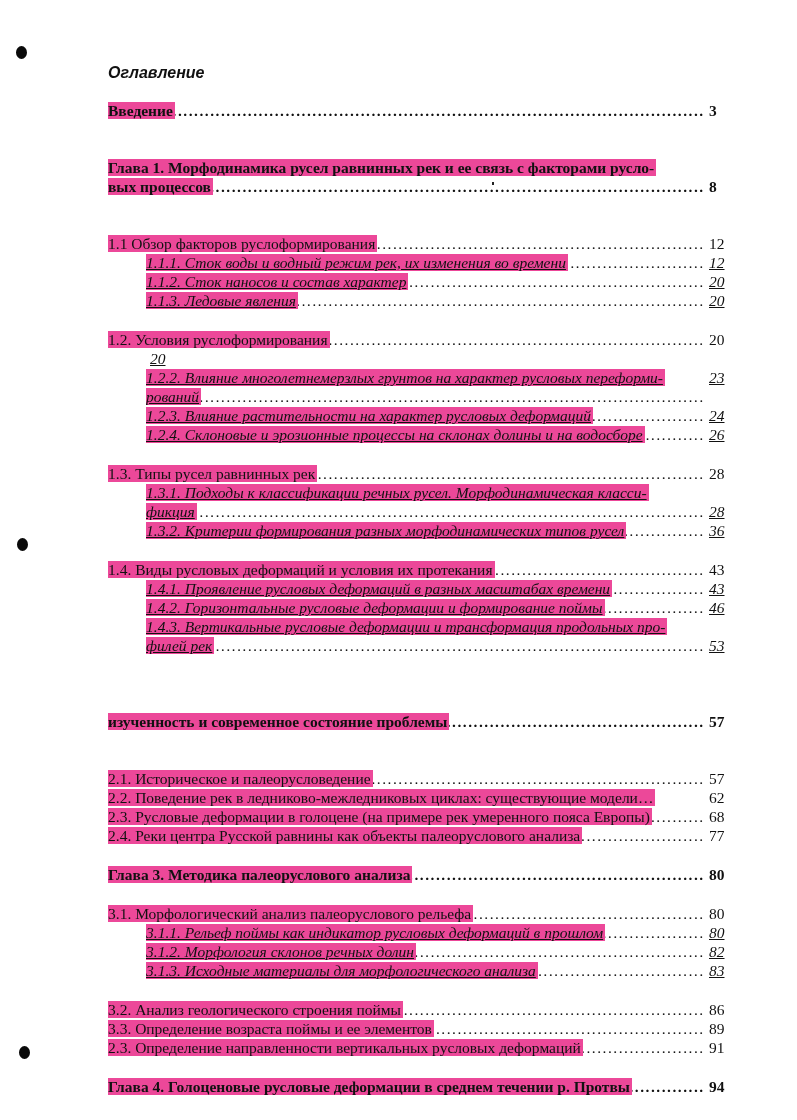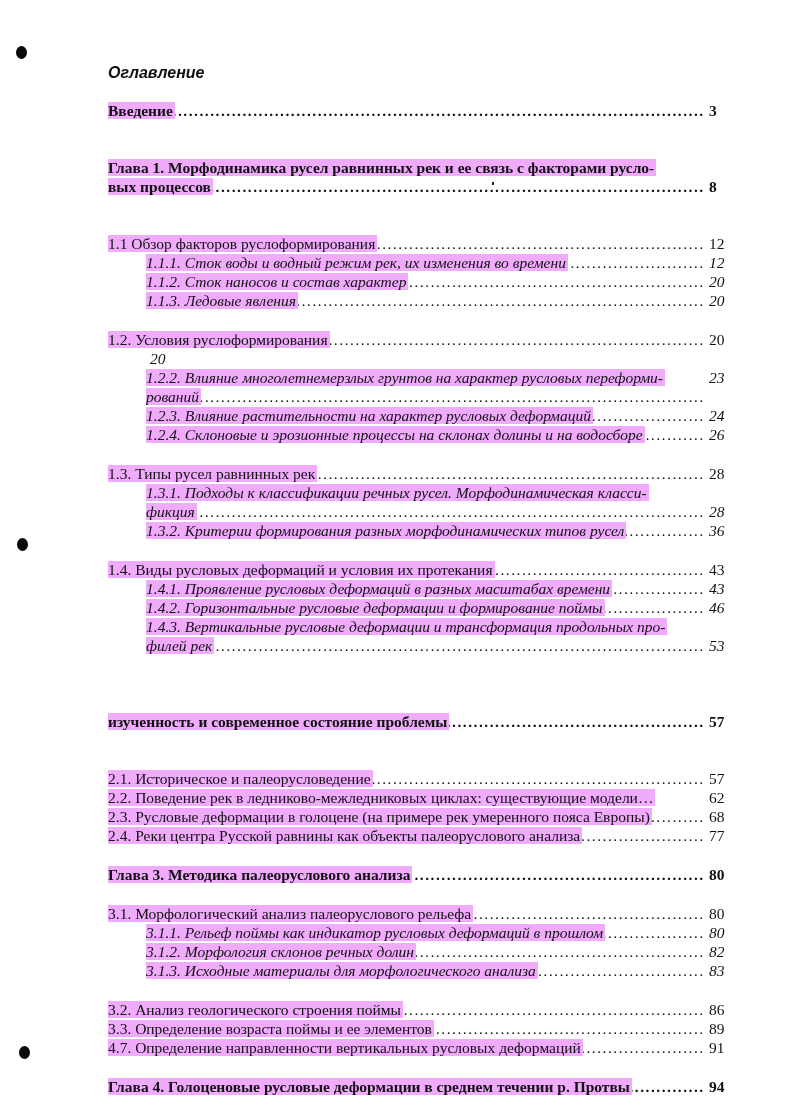--- a/index.html
+++ b/index.html
@@ -43,21 +43,21 @@
       font-size: 15.5px;
       line-height: 19px;
     }
     .row .text {
       flex: 1 1 auto;
       position: relative;
       overflow: hidden;
       white-space: normal;
     }
     .row .text .label {
-      background: #f0abfc;
+      background: #ec4899;
       position: relative;
       z-index: 1;
       padding-right: 2px;
     }
     .row .text.dots::after {
       content: "............................................................................................................................................................................................................................................................................";
       position: absolute;
       left: 0;
       bottom: 0;
       white-space: nowrap;
@@ -67,21 +67,21 @@
     .row .page-num {
       flex: 0 0 24px;
       width: 24px;
       margin-left: 4px;
       text-align: left;
       background: #fff;
       position: relative;
       z-index: 2;
     }
     .row.chapter { font-weight: bold; }
-    .row.subsection { font-style: italic; padding-left: 38px; }
+    .row.subsection { font-style: italic; padding-left: 38px; text-decoration: underline; }
     .row.section { }
     .gap-s { height: 19px; }
     .gap-m { height: 20px; }
     .gap-l { height: 38px; }
     .stray-dot {
       position: absolute;
       width: 2px;
       height: 3px;
       background: #222;
     }
@@ -268,21 +268,21 @@
 
   <div class="row section">
     <div class="text dots"><span class="label">3.2. Анализ геологического строения поймы</span></div>
     <div class="page-num">86</div>
   </div>
   <div class="row section">
     <div class="text dots"><span class="label">3.3. Определение возраста поймы и ее элементов</span></div>
     <div class="page-num">89</div>
   </div>
   <div class="row section">
-    <div class="text dots"><span class="label">4.7. Определение направленности вертикальных русловых деформаций</span></div>
+    <div class="text dots"><span class="label">2.3. Определение направленности вертикальных русловых деформаций</span></div>
     <div class="page-num">91</div>
   </div>
 
   <div class="gap-m"></div>
 
   <div class="row chapter">
     <div class="text dots"><span class="label">Глава 4. Голоценовые русловые деформации в среднем течении р. Протвы</span></div>
     <div class="page-num">94</div>
   </div>
 

